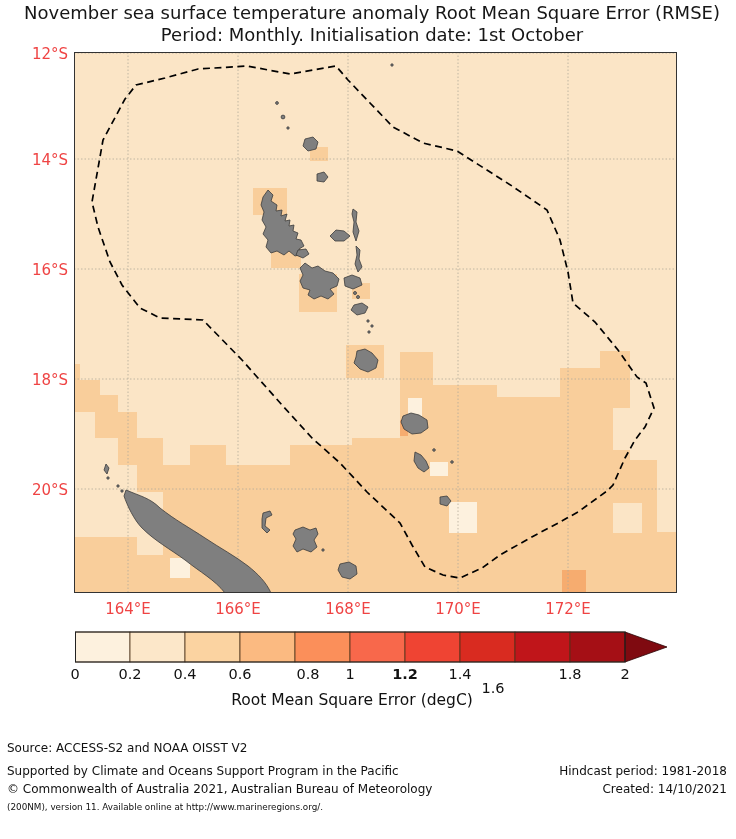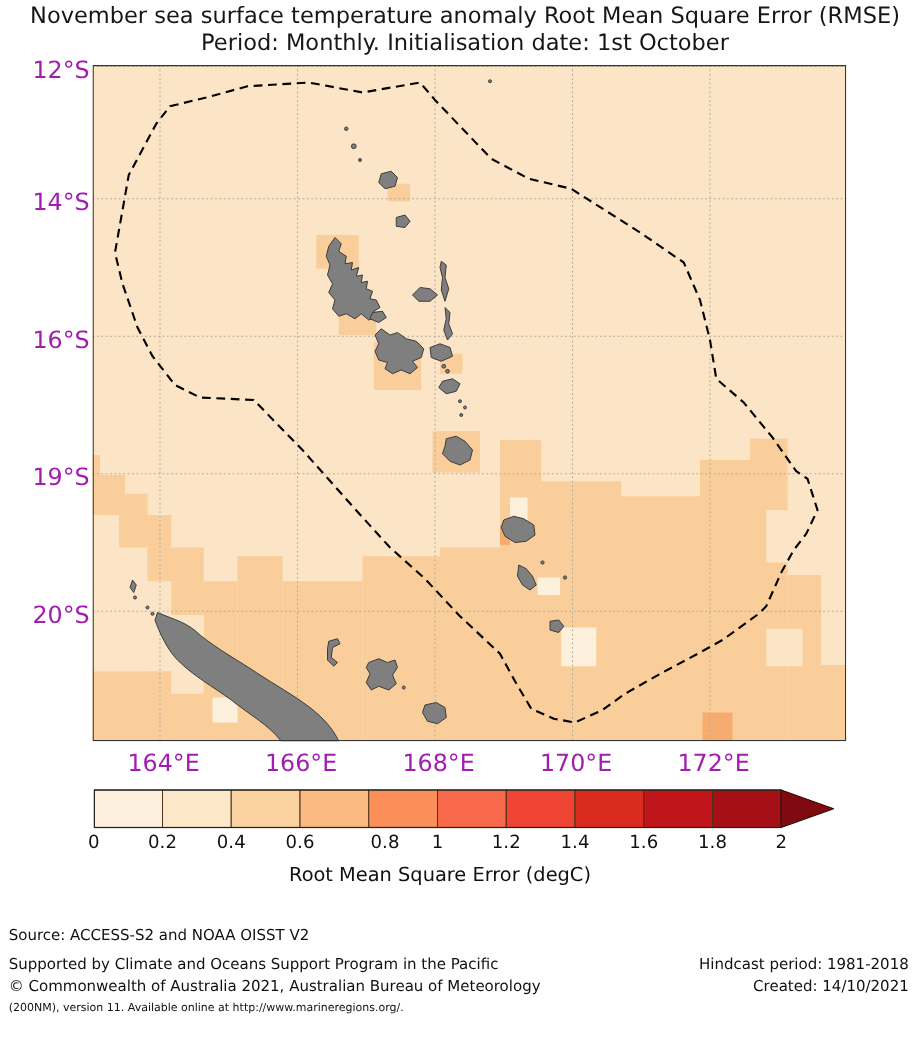--- a/index.html
+++ b/index.html
@@ -6,21 +6,21 @@
   body{
     width:736px;height:839px;position:relative;overflow:hidden;
     background:#ffffff;font-family:"DejaVu Sans","Liberation Sans",sans-serif;color:#111;
   }
   .title-line{position:absolute;left:372px;transform:translateX(-50%);white-space:nowrap;
     font-size:18px;color:#161616;}
   #title-line1{top:2px;}
   #title-line2{top:24px;}
   #map-wrap{position:absolute;left:74px;top:52px;width:603px;height:541px;}
   #map-svg{position:absolute;left:0;top:0;}
-  .axis-label{position:absolute;font-size:19px;color:#a21caf;}
+  .axis-label{position:absolute;font-size:15px;color:#ef4444;}
   .lat-label{width:42px;text-align:right;}
   .lon-label{width:52px;text-align:center;}
   #colorbar-wrap{position:absolute;left:75px;top:631px;width:600px;height:34px;}
   .cbar-tick{position:absolute;top:666px;width:44px;text-align:center;font-size:14.5px;color:#111;}
   #cbar-title{position:absolute;left:352px;top:691px;transform:translateX(-50%);
     white-space:nowrap;font-size:15.5px;color:#111;}
   .footer-line{position:absolute;font-size:12px;color:#111;white-space:nowrap;}
   .footer-right{right:9px;text-align:left;}
   #disclaimer{position:absolute;left:7px;top:802px;font-size:8.8px;line-height:10.5px;
     color:#111;white-space:nowrap;}
@@ -134,21 +134,21 @@
 
     <polygon id="eez-boundary" fill="none" stroke="#000000" stroke-width="1.7" stroke-dasharray="7 4.5" points="136,85 165,78 198,69 247,66 290,74 336,66 348,80 370,103 393,127 423,143 457,151 512,186 547,210 560,240 568,272 573,303 595,322 618,350 637,377 646,383 654,408 645,427 635,440 625,458 613,485 607,491 578,512 560,522 530,538 500,555 482,568 460,578 443,575 425,567 412,545 400,523 367,492 340,463 312,438 282,405 242,360 203,320 160,318 140,308 122,285 110,262 98,227 92,202 103,140 125,99"></polygon>
     <rect id="map-border" x="74.5" y="52.5" width="602" height="540" fill="none" stroke="#333333" stroke-width="1"></rect>
   </svg>
 </div>
 
 <div id="lat-labels">
     <div class="axis-label lat-label" style="left: 26px; top: 45px; position: absolute;">12°S</div>
     <div class="axis-label lat-label" style="left: 26px; top: 151px; position: absolute;">14°S</div>
     <div class="axis-label lat-label" style="left: 26px; top: 261px; position: absolute;">16°S</div>
-    <div class="axis-label lat-label" style="left: 26px; top: 371px; position: absolute;">19°S</div>
+    <div class="axis-label lat-label" style="left: 26px; top: 371px; position: absolute;">18°S</div>
     <div class="axis-label lat-label" style="left: 26px; top: 481px; position: absolute;">20°S</div>
   </div>
 <div id="lon-labels">
     <div class="axis-label lon-label" style="left: 102px; top: 600px; position: absolute;">164°E</div>
     <div class="axis-label lon-label" style="left: 212px; top: 600px; position: absolute;">166°E</div>
     <div class="axis-label lon-label" style="left: 322px; top: 600px; position: absolute;">168°E</div>
     <div class="axis-label lon-label" style="left: 432px; top: 600px; position: absolute;">170°E</div>
     <div class="axis-label lon-label" style="left: 542px; top: 600px; position: absolute;">172°E</div>
   </div>
 
@@ -168,23 +168,23 @@
       <rect x="0.5" y="1" width="549.5" height="30" fill="none" stroke="#222" stroke-width="1"></rect>
     </svg>
 </div>
 <div id="cbar-ticks">
     <div class="cbar-tick" style="left: 53px;">0</div>
     <div class="cbar-tick" style="left: 108px;">0.2</div>
     <div class="cbar-tick" style="left: 163px;">0.4</div>
     <div class="cbar-tick" style="left: 218px;">0.6</div>
     <div class="cbar-tick" style="left: 286px;">0.8</div>
     <div class="cbar-tick" style="left: 328px;">1</div>
-    <div class="cbar-tick" style="left: 383px;">1.2</div>
+    <div class="cbar-tick" style="left: 383px; font-weight: bold;">1.2</div>
     <div class="cbar-tick" style="left: 438px;">1.4</div>
-    <div class="cbar-tick" style="left: 493px;">1.6</div>
+    <div class="cbar-tick" style="left: 471px; margin-top: 14px;">1.6</div>
     <div class="cbar-tick" style="left: 548px;">1.8</div>
     <div class="cbar-tick" style="left: 603px;">2</div>
   </div>
 <div id="cbar-title">Root Mean Square Error (degC)</div>
 
 <div class="footer-line" style="left:7px;top:741px;">Source: ACCESS-S2 and NOAA OISST V2</div>
 <div class="footer-line" style="left:7px;top:764px;">Supported by Climate and Oceans Support Program in the Pacific</div>
 <div class="footer-line" style="left:7px;top:782px;">© Commonwealth of Australia 2021, Australian Bureau of Meteorology</div>
 <div class="footer-line footer-right" style="top:764px;">Hindcast period: 1981-2018</div>
 <div class="footer-line footer-right" style="top:782px;">Created: 14/10/2021</div>

